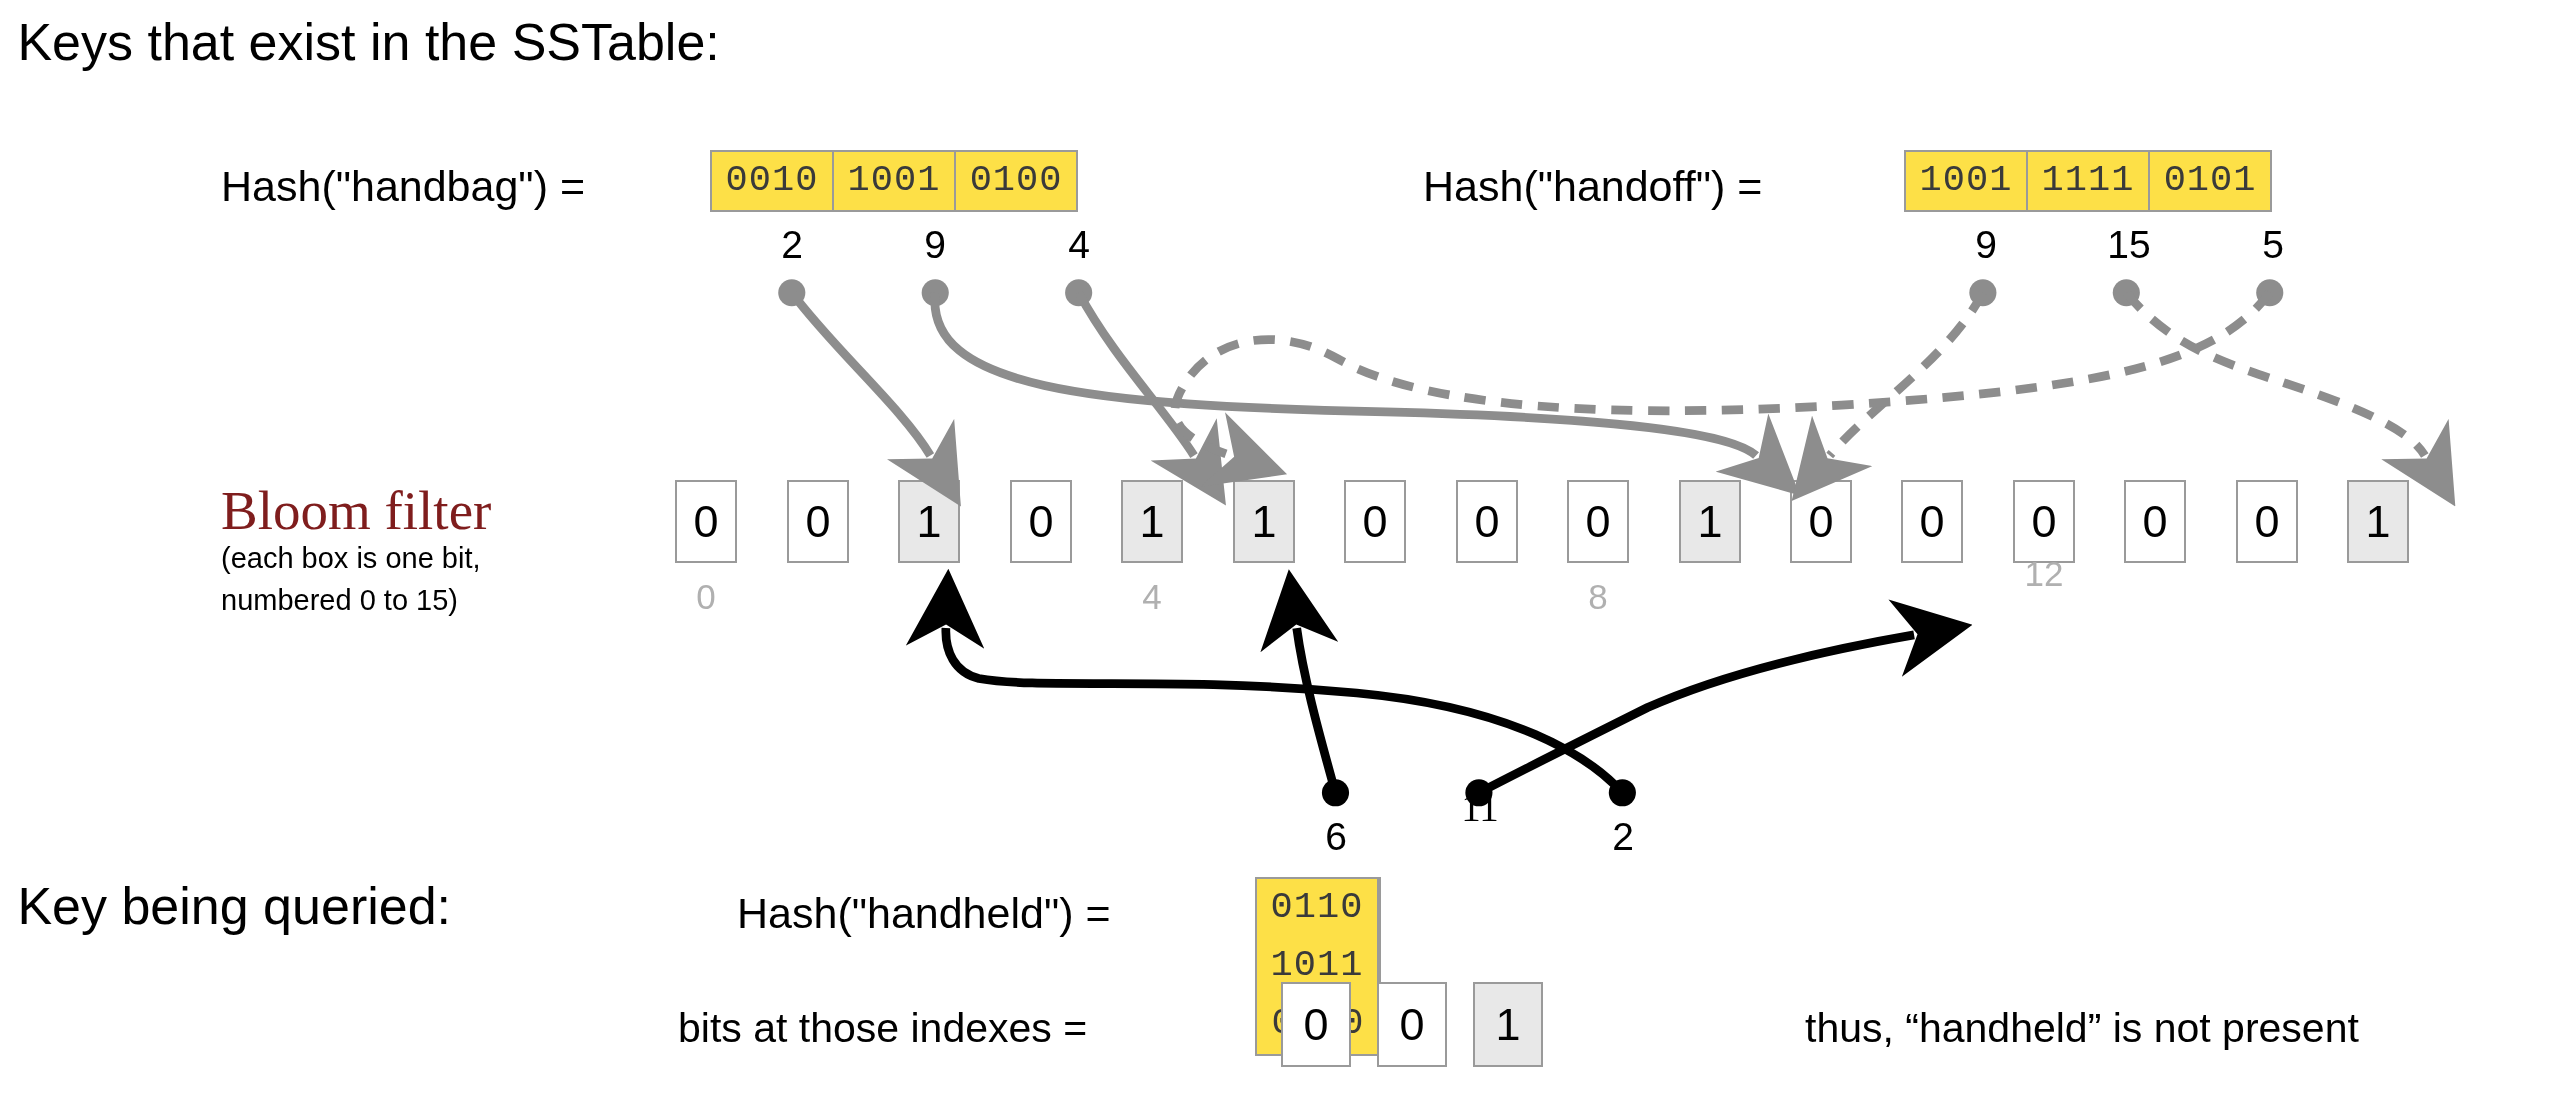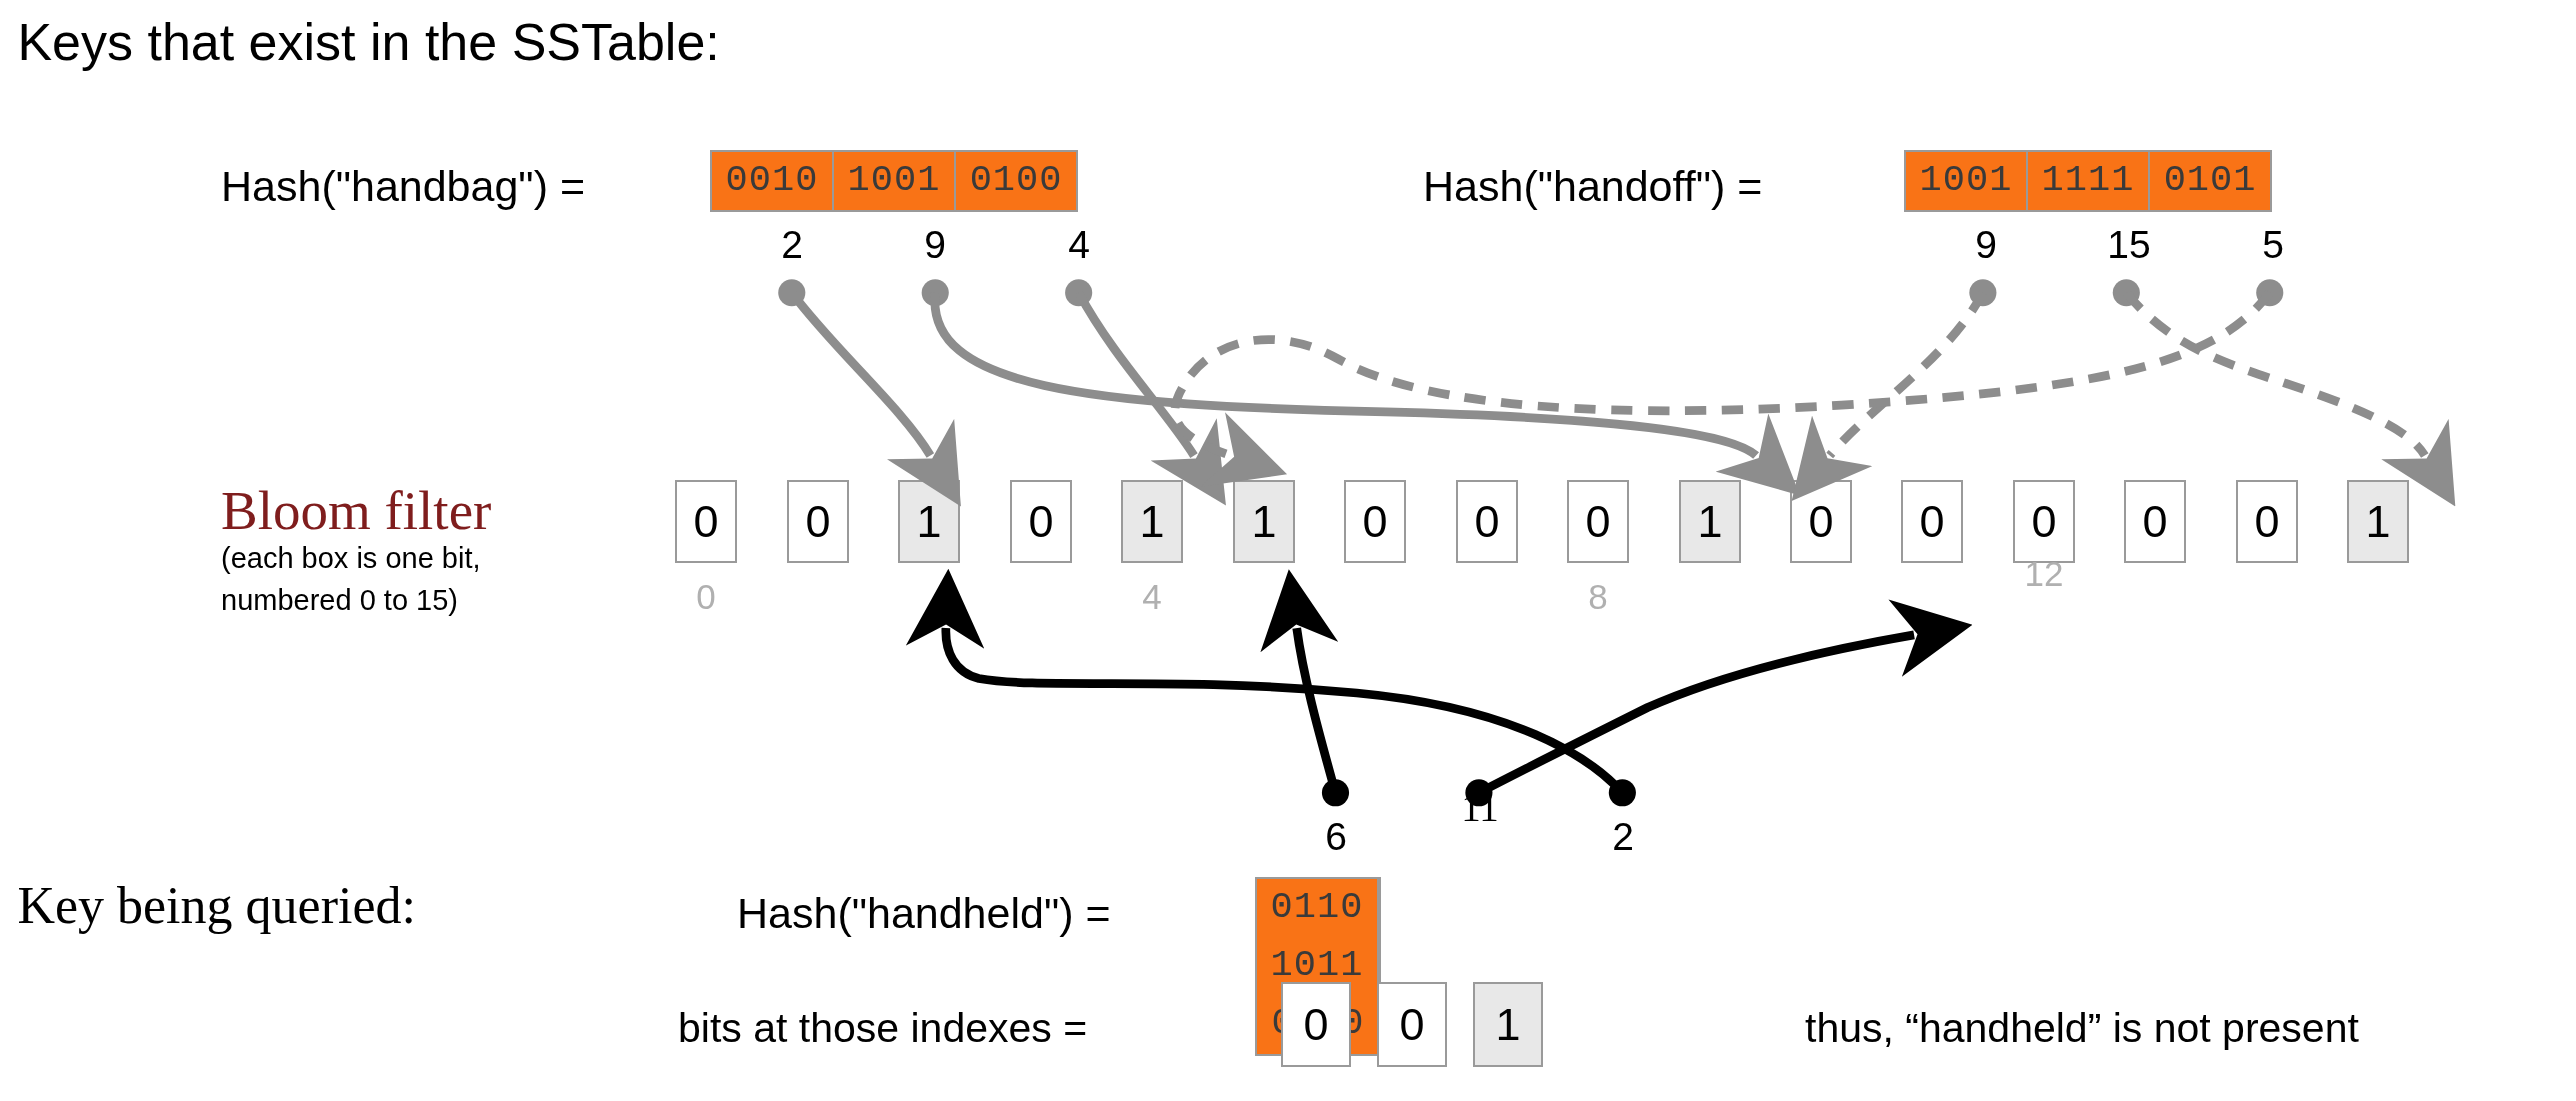--- a/index.html
+++ b/index.html
@@ -35,21 +35,21 @@
     font-size: 43px;
     color: #000;
     white-space: nowrap;
     line-height: 1;
   }
 
   
   .nibble-group {
     display: flex;
     border: 2.9px solid #9a9a9a;
-    background: #f97316;
+    background: #fde047;
     box-sizing: border-box;
   }
   .nibble {
     font-family: "Liberation Mono", monospace;
     font-size: 37px;
     color: #3a3a3a;
     padding: 7.8px 13.6px 9.7px 13.6px;
     border-right: 2.9px solid #9a9a9a;
     box-sizing: border-box;
     text-align: center;
@@ -192,21 +192,21 @@
       <div class="bitbox" style="left: 2013px; top: 480px;">0</div>
       <div class="bitbox" style="left: 2124px; top: 480px;">0</div>
       <div class="bitbox" style="left: 2236px; top: 480px;">0</div>
       <div class="bitbox set" style="left: 2347px; top: 480px;">1</div>
       <div class="axis-num" style="left: 675px; top: 579px;">0</div>
       <div class="axis-num" style="left: 1121px; top: 579px;">4</div>
       <div class="axis-num" style="left: 1567px; top: 579px;">8</div>
       <div class="axis-num" style="left: 2013px; top: 556px;">12</div>
     </div>
 
-  <div class="abs section-title" style="left:17.4px; top:880px;font-family:Liberation Serif, serif;">Key being queried:</div>
+  <div class="abs section-title" style="left:17.4px; top:880px;">Key being queried:</div>
 
   <div class="abs hash-label" style="left:737px; top:892px;">Hash("handheld") =</div>
 
   <div class="abs nibble-group" style="left:1255px; top:877px;flex-direction:column;">
     <div class="nibble">0110</div>
     <div class="nibble">1011</div>
     <div class="nibble">0010</div>
   </div>
 
   <div class="abs idx-num" style="left:1307px; top:817px; width:58px;">6</div>

